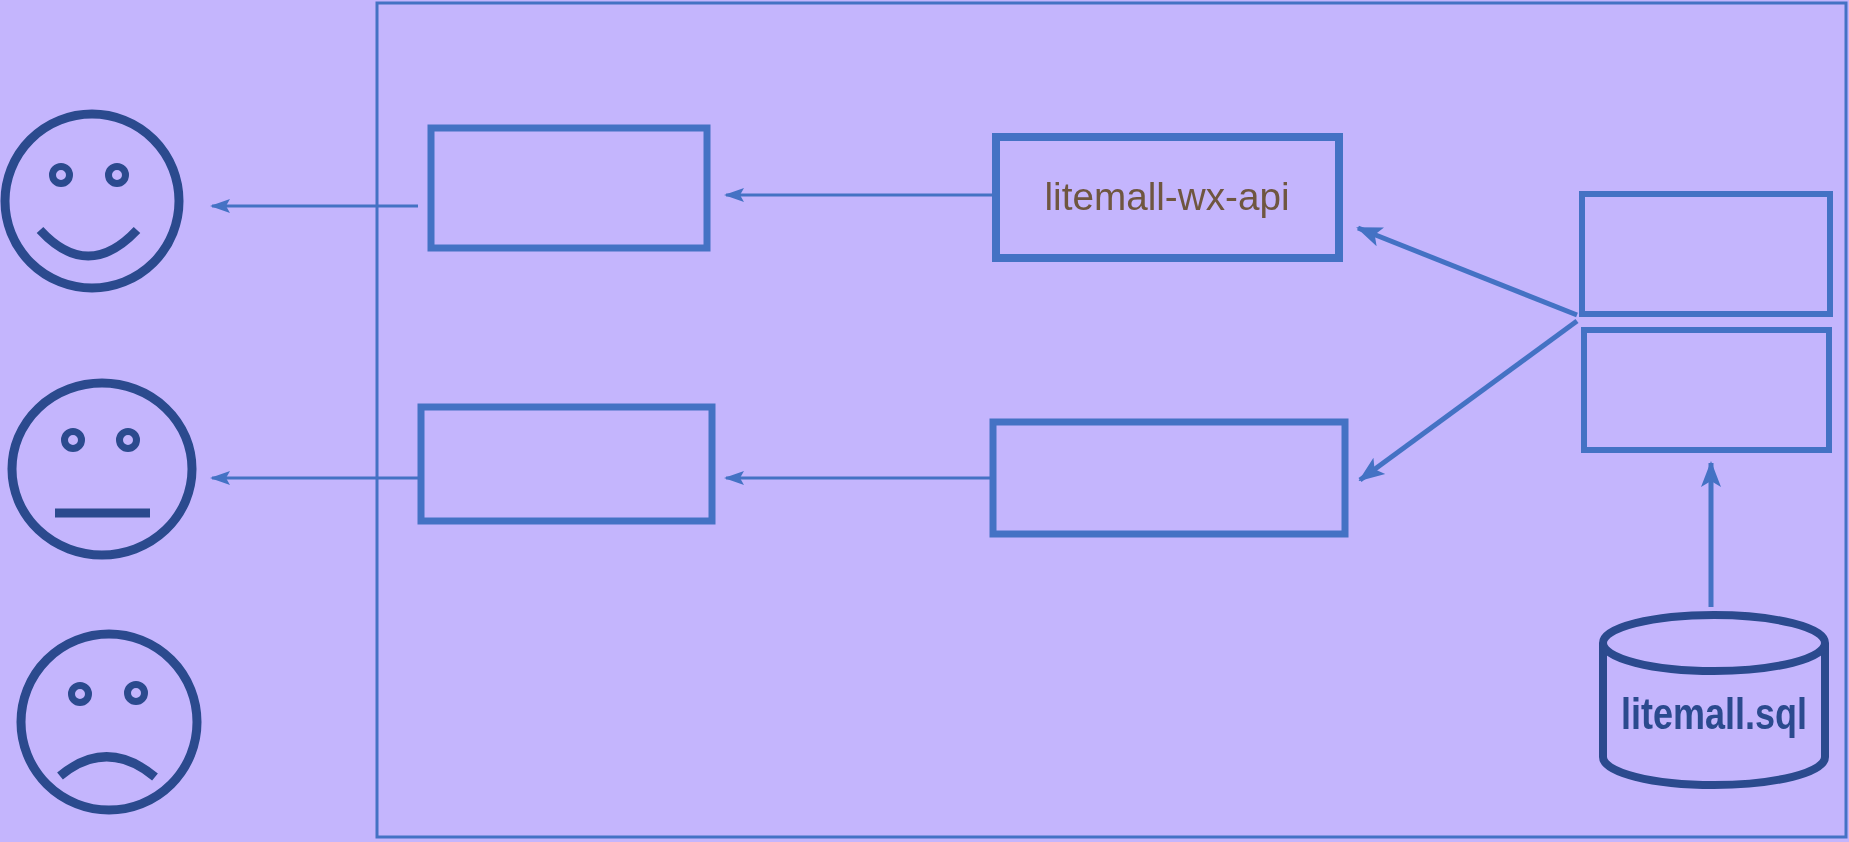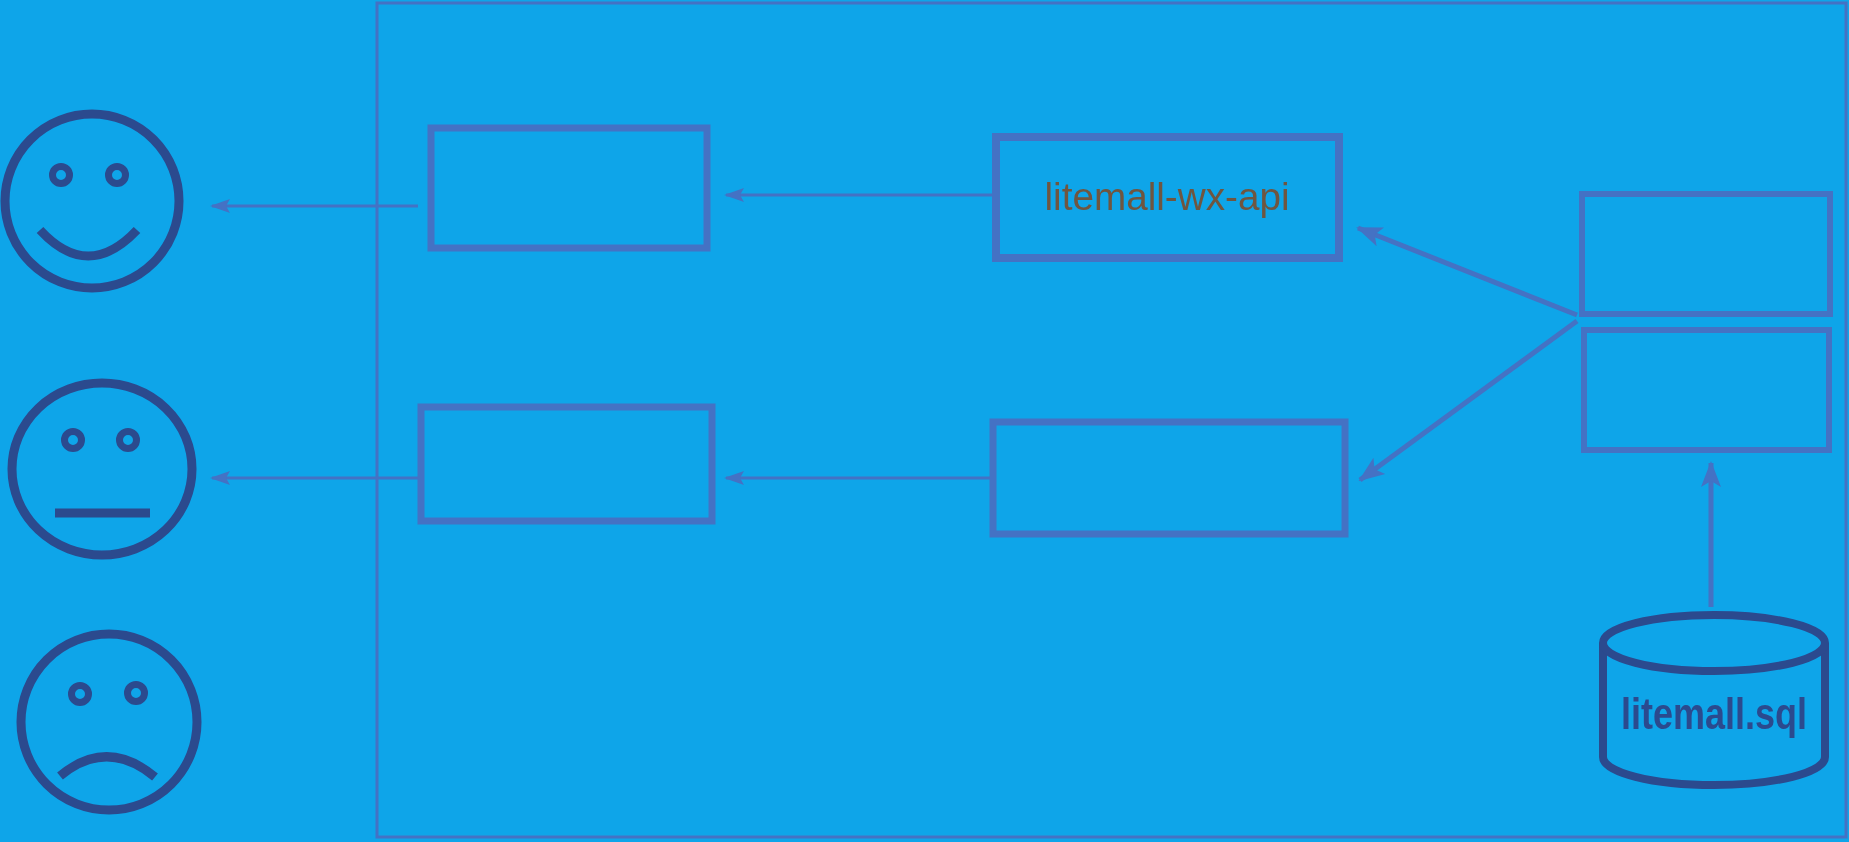--- a/index.html
+++ b/index.html
@@ -8,21 +8,21 @@
     background: #000000;
     width: 1849px;
     height: 842px;
     overflow: hidden;
     font-family: "Liberation Sans", sans-serif;
   }
   #stage {
     position: relative;
     width: 1849px;
     height: 842px;
-    background: #0ea5e9;
+    background: #c4b5fd;
   }
   svg { display: block; }
   .frame      { stroke: #4472C4; stroke-width: 3;   fill: none; }
   .box        { stroke: #4472C4; fill: none; }
   .thinline   { stroke: #4472C4; stroke-width: 3;   fill: none; }
   .thickline  { stroke: #4472C4; stroke-width: 5;   fill: none; }
   .facestroke { stroke: #2B4A8E; fill: none; }
   .dbstroke   { stroke: #2B4A8E; stroke-width: 8; fill: none; }
   .wxapi-label {
     fill: #6F5640;

